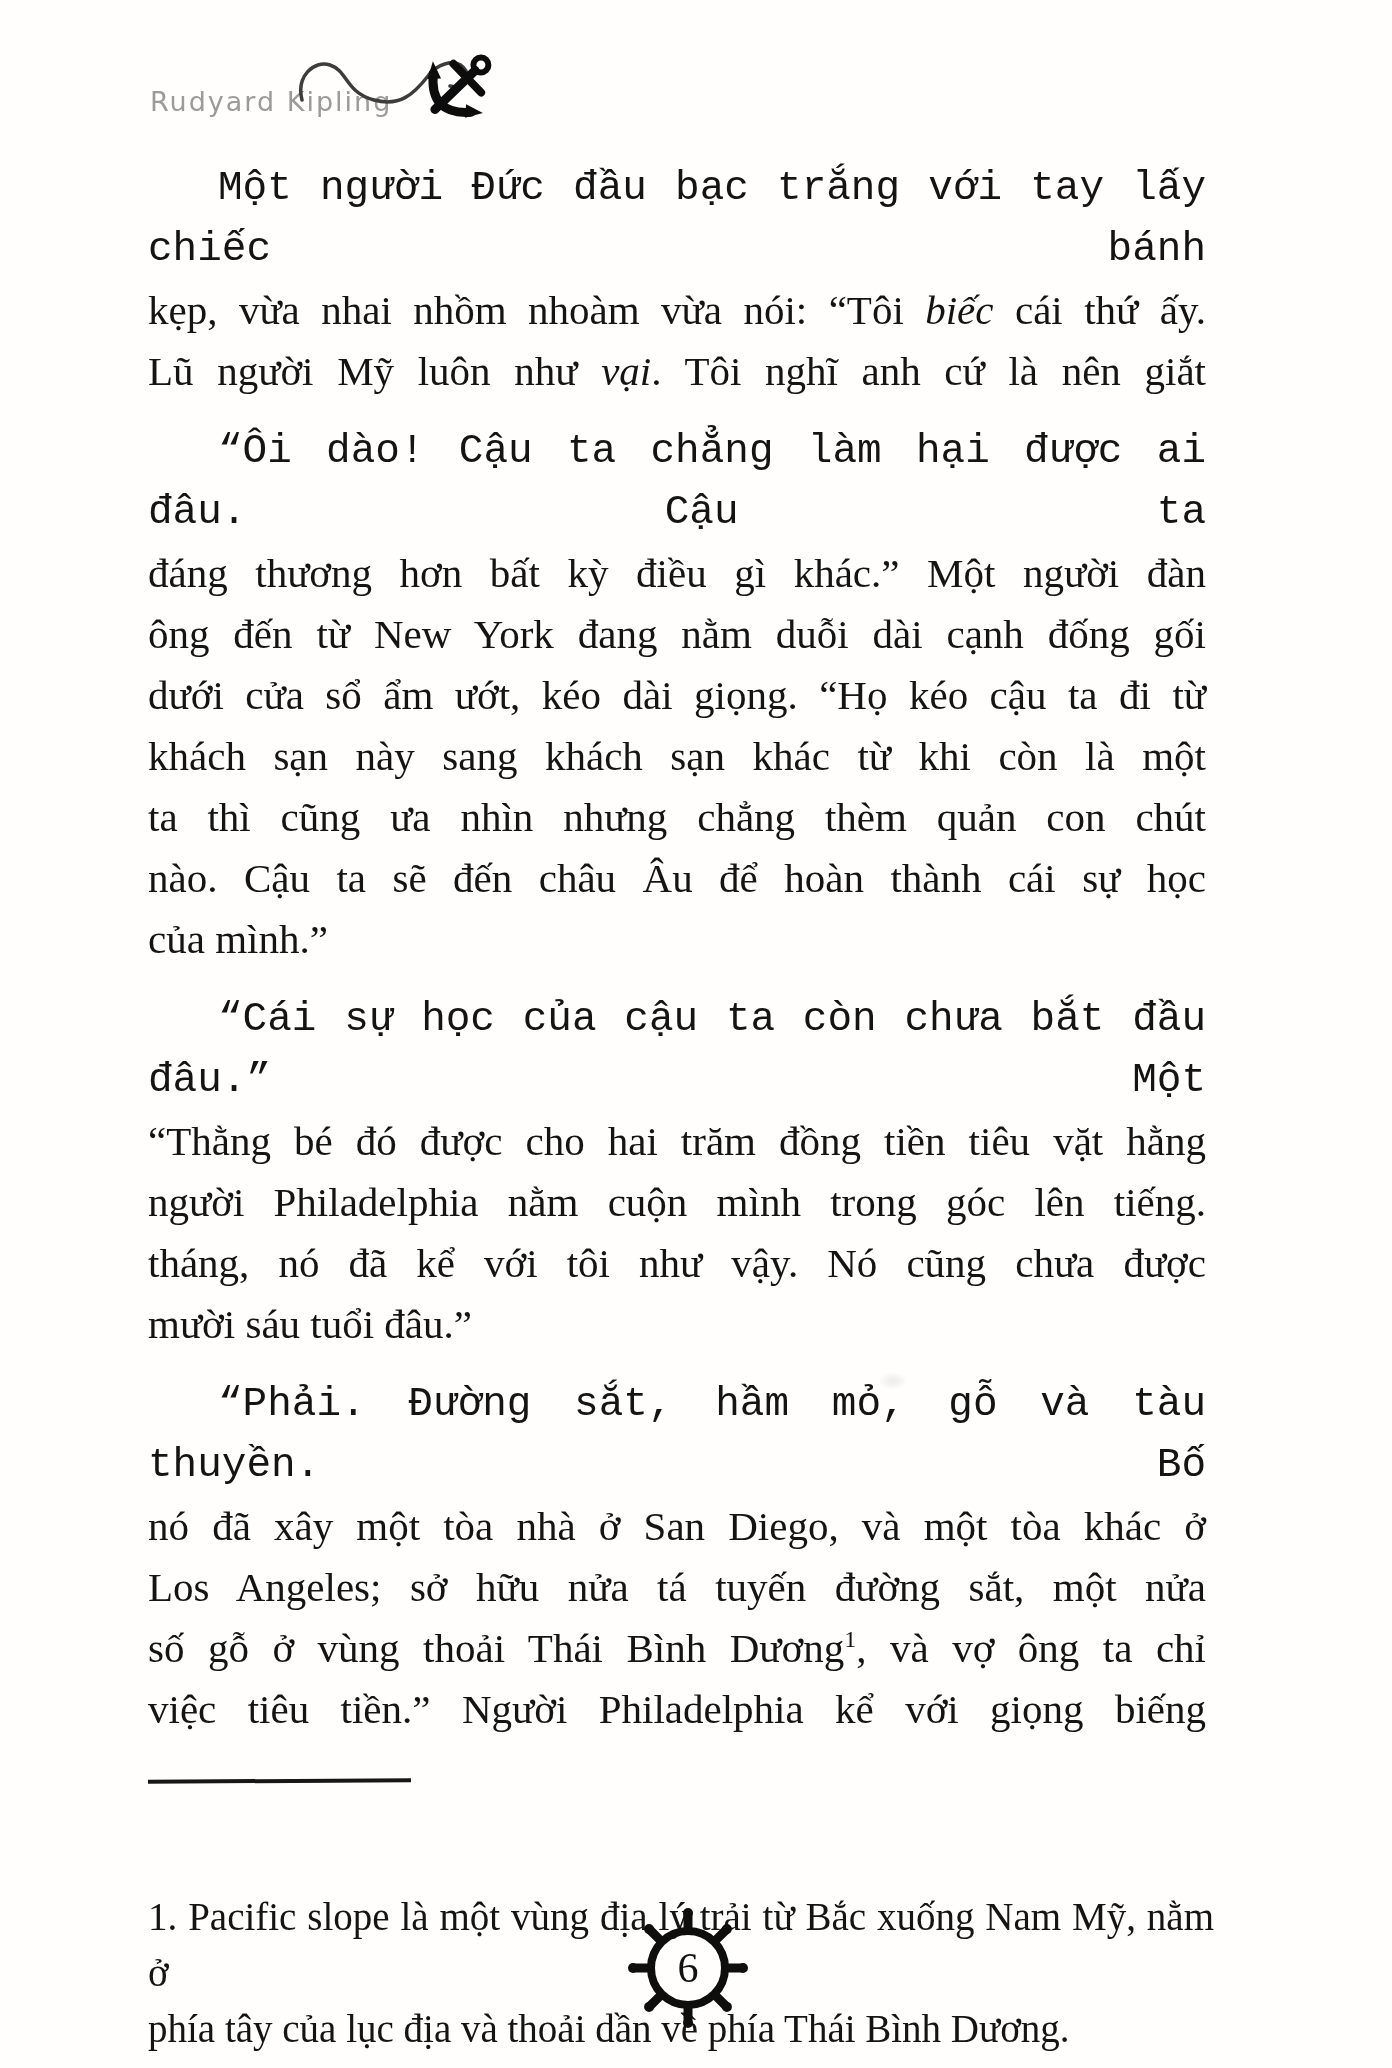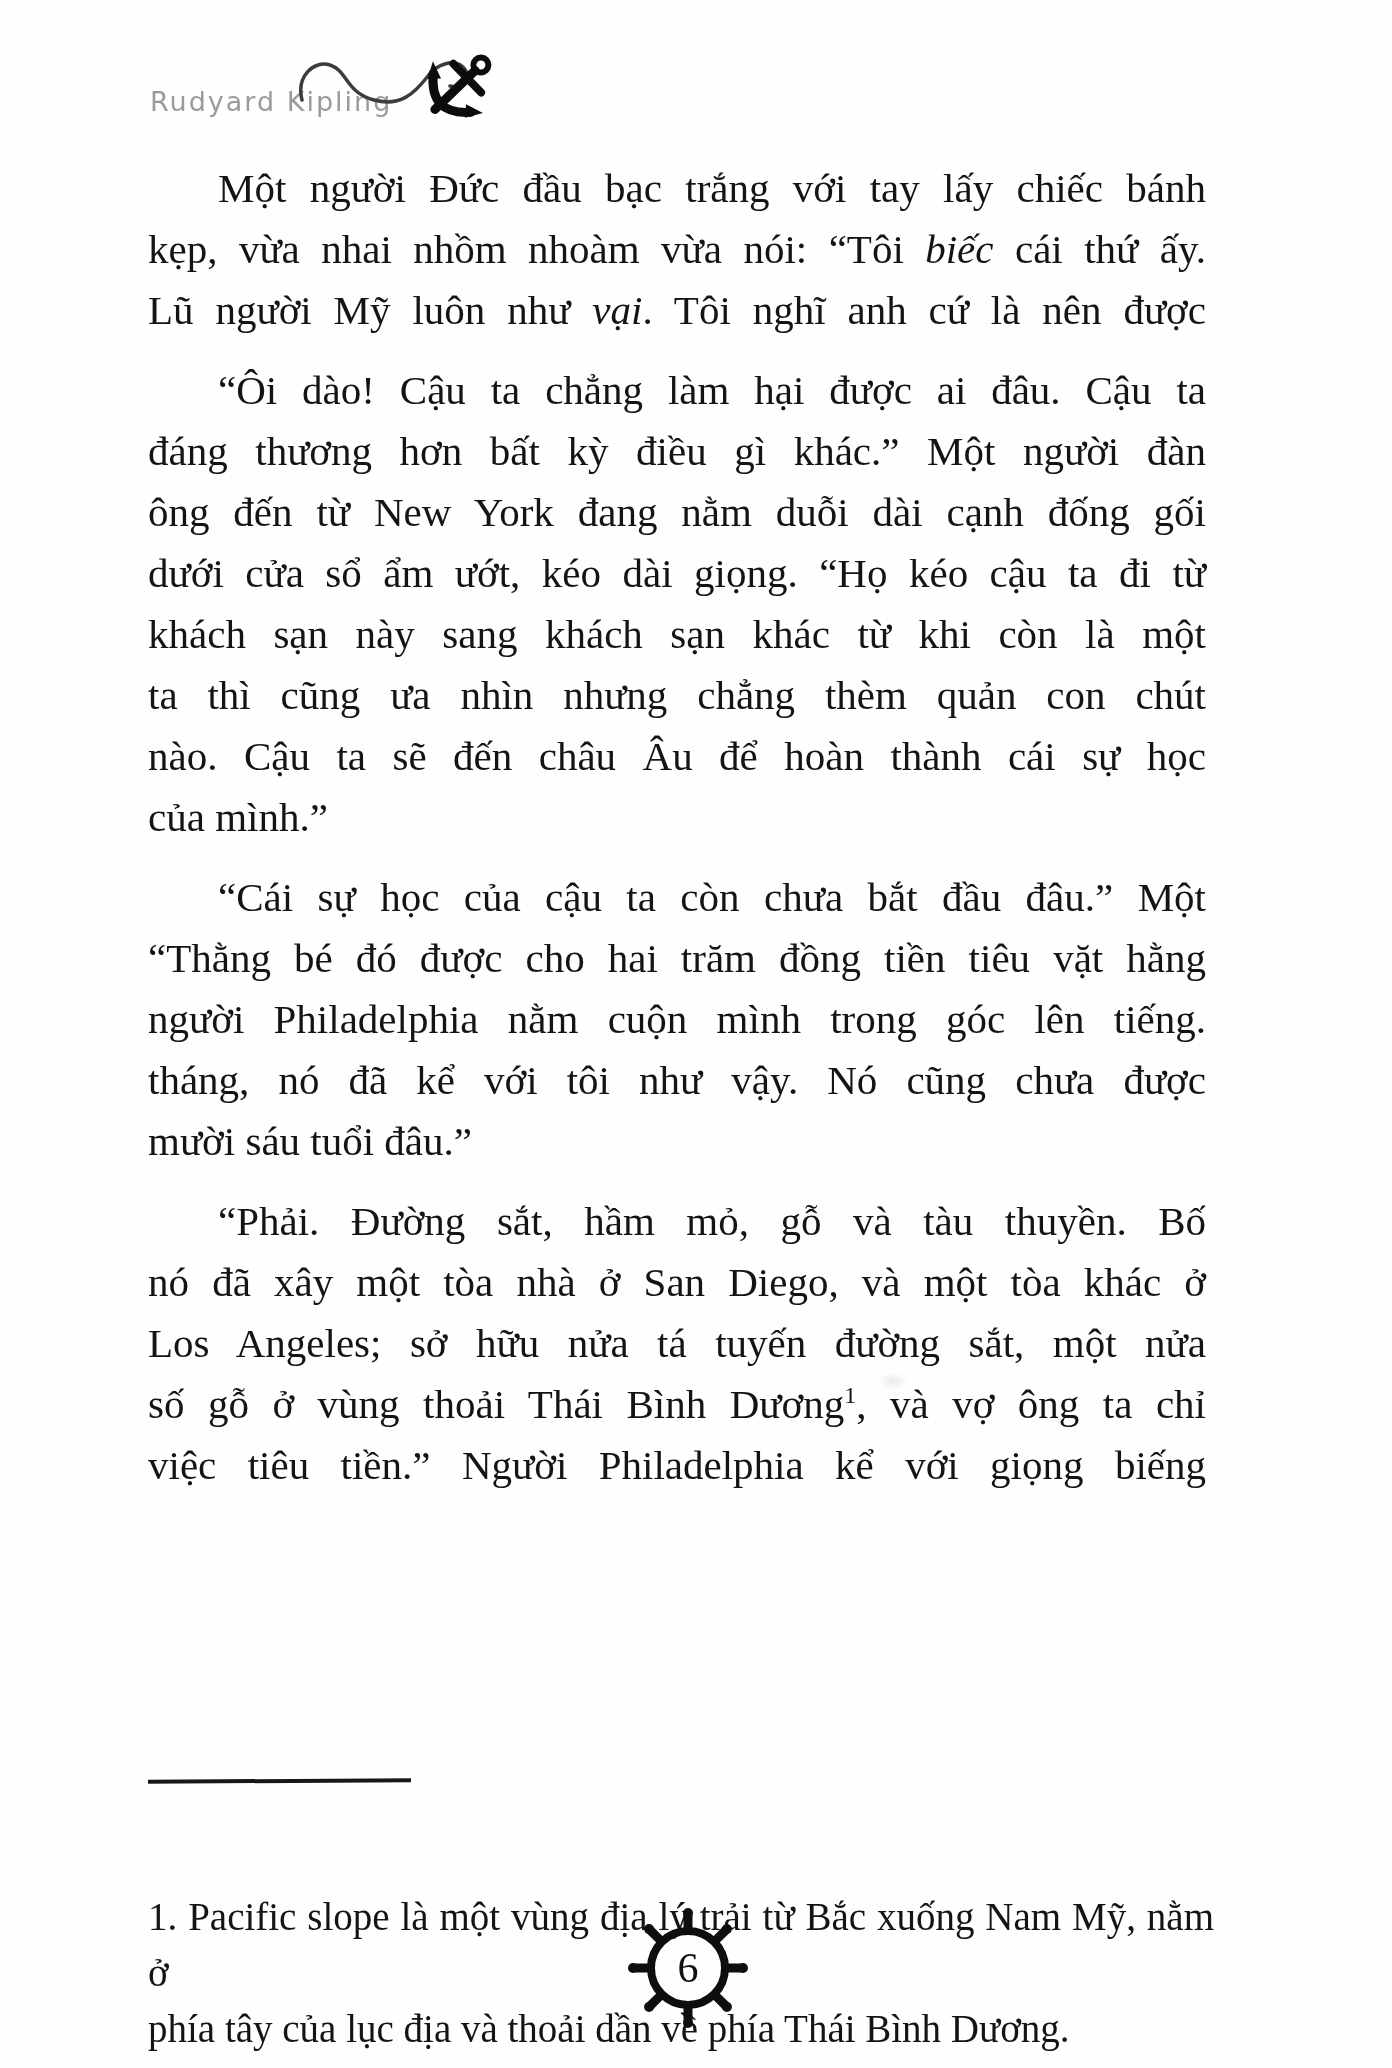--- a/index.html
+++ b/index.html
@@ -20,21 +20,21 @@
   }
   .anchor-art{position:absolute;left:298px;top:34px;width:220px;height:122px;}
   
   .text-block{
     position:absolute;left:148px;top:158px;width:1058px;
     font-size:41px;line-height:61px;
   }
   .para{margin:0 0 19px 0;}
   .line{text-align:left;}
   .line.j{text-align:justify;text-align-last:justify;}
-  .line.ind{text-indent:70px;}
+  .line.ind{text-indent:70px;font-family:Liberation Mono, monospace;}
   .line i{font-style:italic;}
   .line sup{font-size:24px;line-height:0;vertical-align:super;}
   
   .fn-rule{
     position:absolute;left:148px;top:1779px;width:263px;height:4px;
     background:#171717;transform:rotate(-0.3deg);
   }
   .footnote{
     position:absolute;left:148px;top:1889px;width:1066px;
     font-size:39px;line-height:56px;
@@ -72,21 +72,21 @@
       <path d="M-27,4 Q0,36 27,4" stroke-width="9"></path>
       <path d="M-27,12 L-36,-4 L-18,2 Z" fill="#0c0c0c" stroke="none"></path>
       <path d="M27,12 L36,-4 L18,2 Z" fill="#0c0c0c" stroke="none"></path>
     </g>
   </svg>
 
   <main class="text-block" id="paragraphs">
       <div class="para">
         <div class="line j ind"><span>Một người Đức đầu bạc trắng với tay lấy chiếc bánh</span></div>
         <div class="line j"><span>kẹp, vừa nhai nhồm nhoàm vừa nói: “Tôi </span><i>biếc</i><span> cái thứ ấy.</span></div>
-        <div class="line j"><span>Lũ người Mỹ luôn như </span><i>vại</i><span>. Tôi nghĩ anh cứ là nên được</span></div>
+        <div class="line j"><span>Lũ người Mỹ luôn như </span><i>vại</i><span>. Tôi nghĩ anh cứ là nên giắt</span></div>
       </div>
       <div class="para">
         <div class="line j ind"><span>“Ôi dào! Cậu ta chẳng làm hại được ai đâu. Cậu ta</span></div>
         <div class="line j"><span>đáng thương hơn bất kỳ điều gì khác.” Một người đàn</span></div>
         <div class="line j"><span>ông đến từ New York đang nằm duỗi dài cạnh đống gối</span></div>
         <div class="line j"><span>dưới cửa sổ ẩm ướt, kéo dài giọng. “Họ kéo cậu ta đi từ</span></div>
         <div class="line j"><span>khách sạn này sang khách sạn khác từ khi còn là một</span></div>
         <div class="line j"><span>ta thì cũng ưa nhìn nhưng chẳng thèm quản con chút</span></div>
         <div class="line j"><span>nào. Cậu ta sẽ đến châu Âu để hoàn thành cái sự học</span></div>
         <div class="line"><span>của mình.”</span></div>

